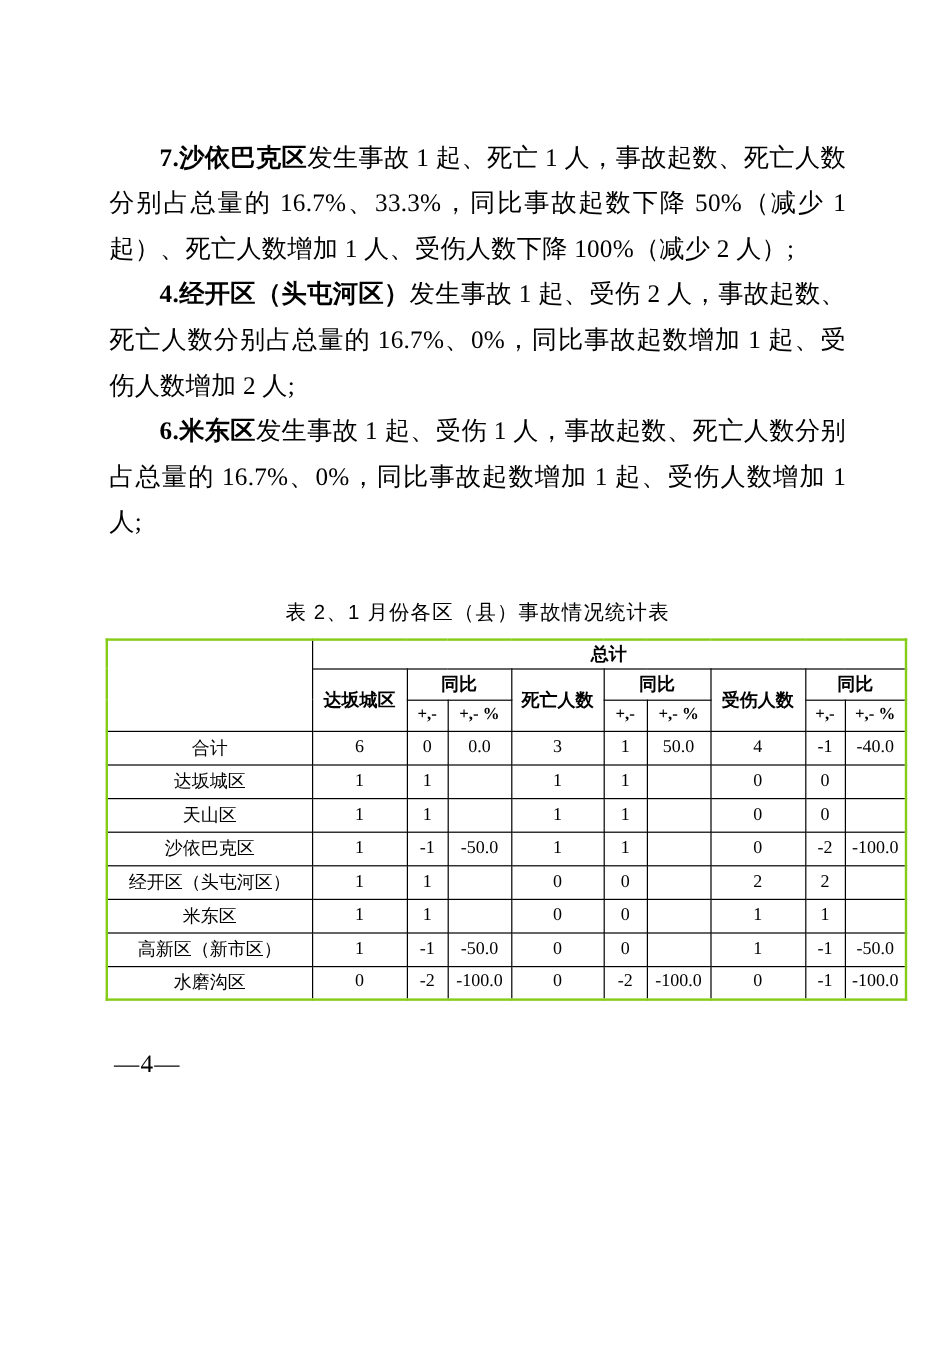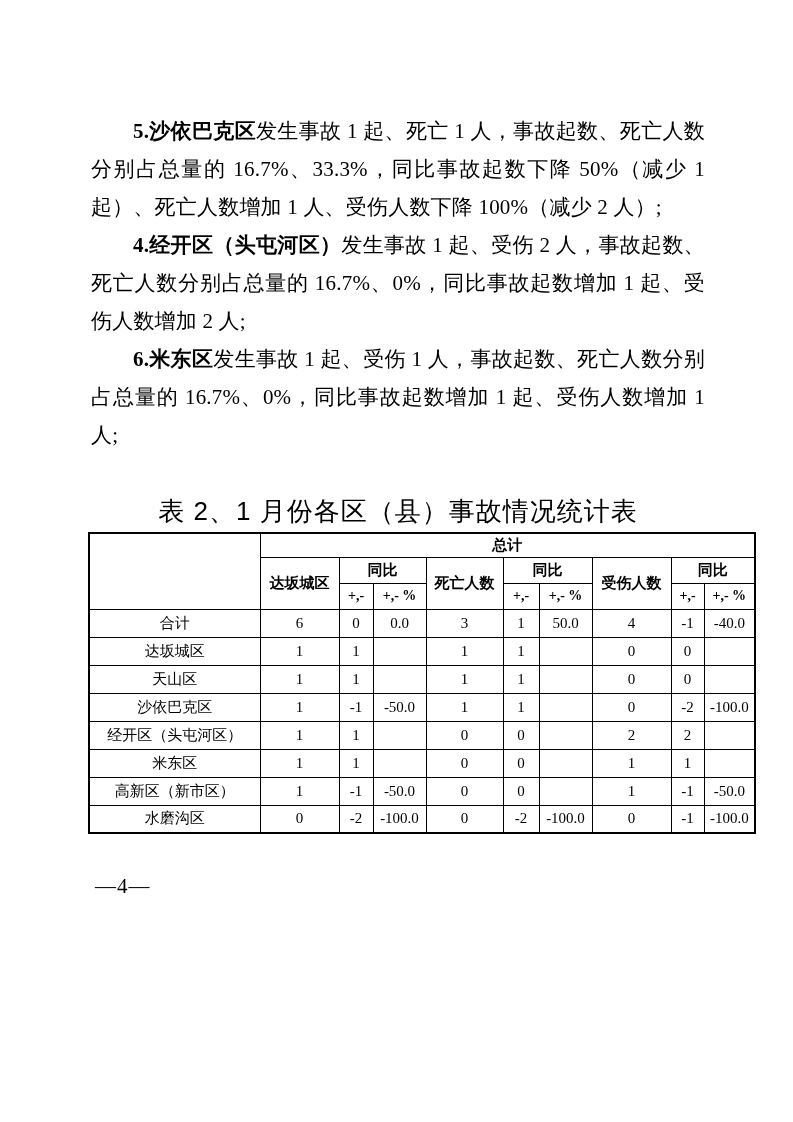--- a/index.html
+++ b/index.html
@@ -24,31 +24,31 @@
     letter-spacing: 0.2px;
   }
   .para .lead { font-weight: bold; }
 
   .table-title {
     margin: 42px 0 0 0;
     height: 30px;
     line-height: 30px;
     text-align: center;
     font-family: "Liberation Sans", "DejaVu Sans", sans-serif;
-    font-size: 26px;
+    font-size: 17px;
     font-weight: 400;
     letter-spacing: 1px;
   }
 
   table.stats {
     border-collapse: collapse;
     table-layout: fixed;
     width: 666px;
     margin: 6px 0 0 -3px;
-    border: 2px solid #000000;
+    border: 2px solid #84cc16;
     font-size: 15px;
   }
   table.stats th, table.stats td {
     border: 1px solid #000;
     text-align: center;
     vertical-align: middle;
     padding: 0 2px;
     white-space: nowrap;
     overflow: hidden;
     font-weight: normal;
@@ -66,21 +66,21 @@
     line-height: 24px;
     letter-spacing: 1px;
   }
 </style>
 </head>
 <body>
 
 <div class="page">
   <div class="content">
 
-    <p class="para"><span class="lead">5.沙依巴克区</span><span>发生事故 1 起、死亡 1 人，事故起数、死亡人数分别占总量的 16.7%、33.3%，同比事故起数下降 50%（减少 1 起）、死亡人数增加 1 人、受伤人数下降 100%（减少 2 人）;</span></p>
+    <p class="para"><span class="lead">7.沙依巴克区</span><span>发生事故 1 起、死亡 1 人，事故起数、死亡人数分别占总量的 16.7%、33.3%，同比事故起数下降 50%（减少 1 起）、死亡人数增加 1 人、受伤人数下降 100%（减少 2 人）;</span></p>
 
     <p class="para"><span class="lead">4.经开区（头屯河区）</span><span>发生事故 1 起、受伤 2 人，事故起数、死亡人数分别占总量的 16.7%、0%，同比事故起数增加 1 起、受伤人数增加 2 人;</span></p>
 
     <p class="para"><span class="lead">6.米东区</span><span>发生事故 1 起、受伤 1 人，事故起数、死亡人数分别占总量的 16.7%、0%，同比事故起数增加 1 起、受伤人数增加 1 人;</span></p>
 
 
 
     <div class="table-title">表 2、1 月份各区（县）事故情况统计表</div>
 
     <table class="stats">

